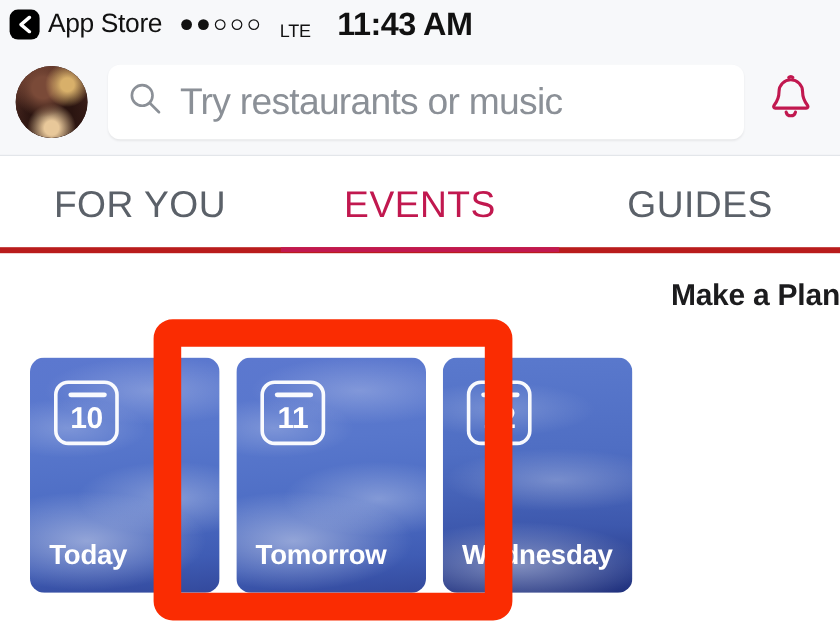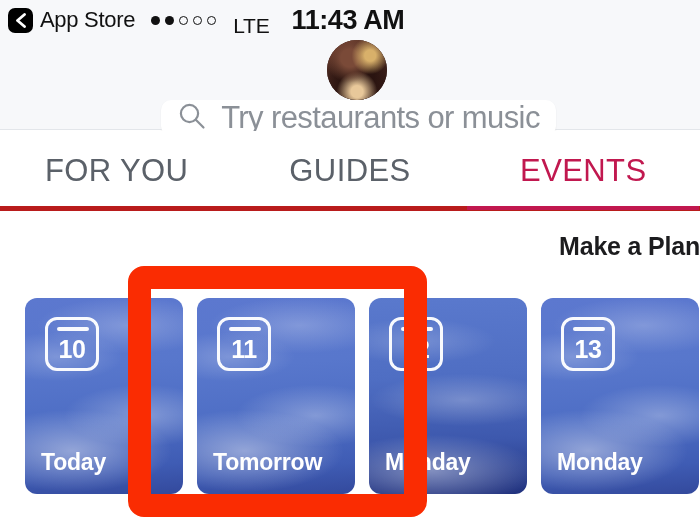--- a/index.html
+++ b/index.html
@@ -24,21 +24,21 @@
   }
   .sb-back svg { display: block; }
   .sb-appname {
     font-size: 22px; color: #111; margin-left: 7px; letter-spacing: -0.3px;
     white-space: nowrap;
   }
   .sb-dots { display: flex; align-items: center; gap: 5px; margin-left: 16px; }
   .dot { width: 9px; height: 9px; border-radius: 50%; }
   .dot.on { background: #111; }
   .dot.off { background: transparent; border: 1.4px solid #111; }
-  .sb-carrier { font-size: 21px; color: #111; margin-left: 17px; letter-spacing: -0.2px; margin-top: 12px; }
+  .sb-carrier { font-size: 15px; color: #111; margin-left: 17px; letter-spacing: -0.2px; margin-top: 12px; }
   .sb-time {
     font-size: 27px; color: #111; font-weight: bold; margin-left: 22px;
     letter-spacing: -0.4px; white-space: nowrap;
   }
   .sb-right {
     position: absolute; right: 8px; top: 0; height: 40px;
     display: flex; align-items: center; gap: 9px;
   }
   .sb-pct { font-size: 21px; color: #111; letter-spacing: -0.3px; }
   .batt {
@@ -49,21 +49,20 @@
     content: ""; position: absolute; right: -5px; top: 6px;
     width: 3px; height: 7px; background: #111; border-radius: 0 2px 2px 0;
   }
   .batt-fill { height: 100%; background: #111; border-radius: 1px; }
 
   
   .searchbar {
     position: absolute; top: 40px; left: 0; width: 700px; height: 90px;
     background: #f7f8fa; display: flex; align-items: center;
     border-bottom: 1px solid #e3e6ea;
-    flex-direction: column;
   }
   .avatar {
     width: 60px; height: 60px; border-radius: 50%; margin-left: 13px;
     flex: none; overflow: hidden; position: relative;
     background: #3a2420;
   }
   .avatar .av-bg {
     position: absolute; inset: 0;
     background:
       radial-gradient(circle at 72% 26%, #d8b06a 0 9%, transparent 30%),
@@ -200,22 +199,22 @@
       <svg width="46" height="46" viewBox="0 0 46 46">
         <path d="M23 7.5 a9.8 9.8 0 0 0 -9.8 9.8 c0 6.2 -2.4 9.4 -4.2 11.6 c-0.7 0.9 -0.1 2.2 1.1 2.2 h25.8 c1.2 0 1.8 -1.3 1.1 -2.2 c-1.8 -2.2 -4.2 -5.4 -4.2 -11.6 A9.8 9.8 0 0 0 23 7.5 Z" fill="none" stroke="#c1184f" stroke-width="2.6" stroke-linejoin="round"></path>
         <path d="M19.1 34.4 a4 4 0 0 0 7.8 0" fill="none" stroke="#c1184f" stroke-width="2.6" stroke-linecap="round"></path>
         <path d="M21.3 5.6 a2.1 2.1 0 0 1 3.4 0" fill="none" stroke="#c1184f" stroke-width="2.6" stroke-linecap="round"></path>
       </svg>
     </span>
   </div>
 
   <div class="tabs">
     <div class="tab">FOR YOU</div>
+    <div class="tab active">EVENTS</div>
     <div class="tab">GUIDES</div>
-    <div class="tab active">EVENTS</div>
   </div>
 
   <div class="sec-title">Make a Plan</div>
 
   <div class="rail">
 
     <div class="daycard">
       <div class="cal">
         <span class="cal-bar"></span>
         <span class="cal-num">10</span>
@@ -229,28 +228,21 @@
         <span class="cal-num">11</span>
       </div>
       <div class="card-label">Tomorrow</div>
     </div>
 
     <div class="daycard alt">
       <div class="cal">
         <span class="cal-bar"></span>
         <span class="cal-num">12</span>
       </div>
-      <div class="card-label">Monday</div>
-    </div>
-
-    <div class="daycard">
-      <div class="cal">
-        <span class="cal-bar"></span>
-        <span class="cal-num">13</span>
-      </div>
-      <div class="card-label">Monday</div>
-    </div>
+      <div class="card-label">Wednesday</div>
+    </div>
+
 
   </div>
 
   <div class="annot" style="border-color: rgb(250, 44, 2);"></div>
 
 </div>
 
 </body></html>

